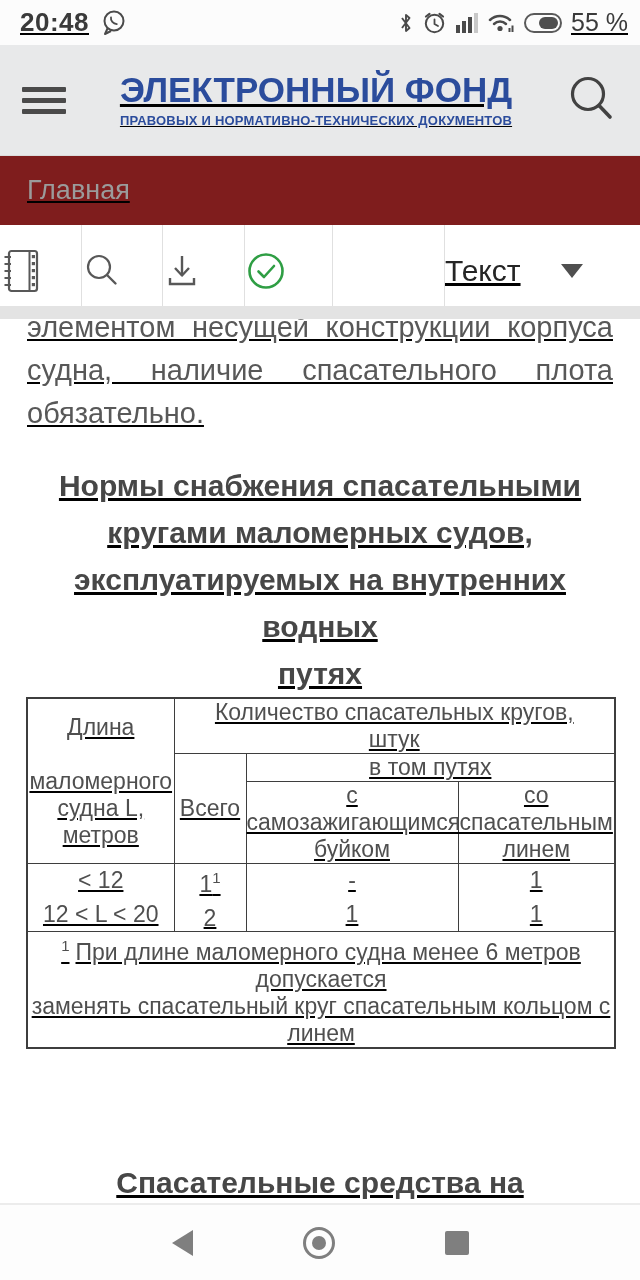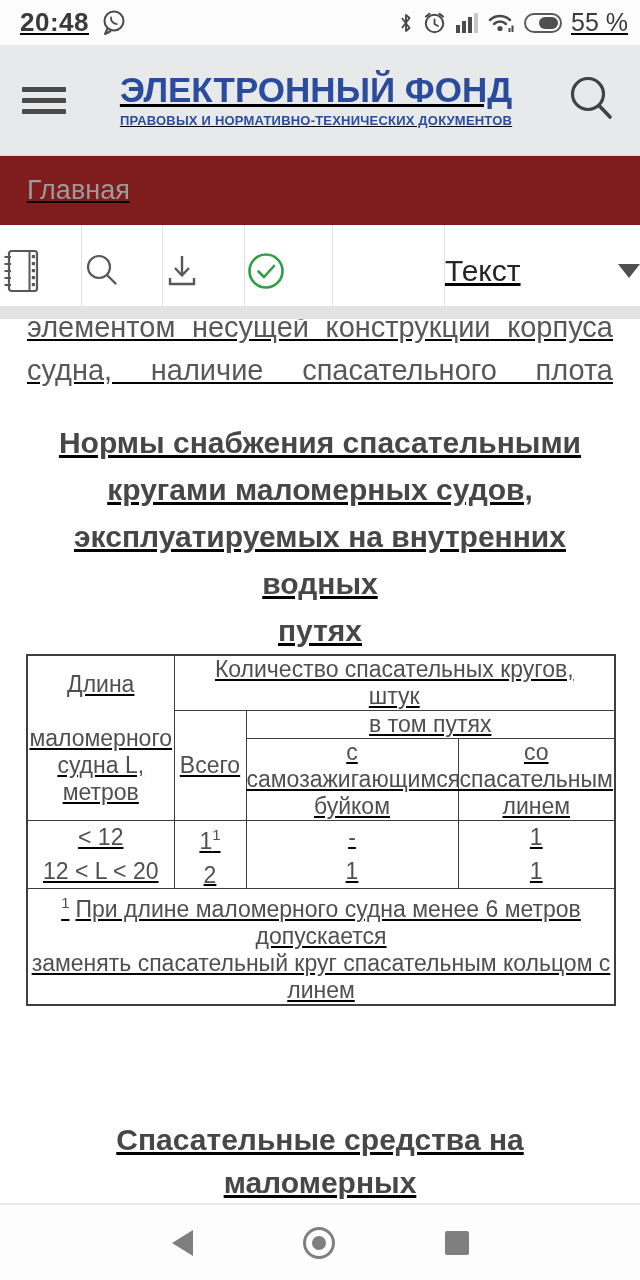--- a/index.html
+++ b/index.html
@@ -21,21 +21,21 @@
   .header { height:110px; background:#e8e9ea; display:flex; align-items:center; padding:0 22px; box-sizing:border-box; }
   .hamburger { width:44px; display:flex; flex-direction:column; gap:6px; cursor:pointer; }
   .hamburger span { height:5px; background:#4a4a4a; border-radius:1px; }
   .logo { flex:1; text-align:center; padding:0 6px; }
   .logo-title { color:#2b4c9c; font-weight:700; font-size:35px; line-height:36px; letter-spacing:0px; }
   .logo-sub { color:#2b4c9c; font-weight:700; font-size:13px; margin-top:5px; letter-spacing:0.2px; }
   
   .breadcrumb { height:70px; background:#7f1d1d; border-top:1px solid #dcdcdc; display:flex; align-items:center; padding:0 27px; box-sizing:border-box; color:#9b9b9b; font-size:27px; }
   
   .toolbar { height:91px; background:#fff; display:flex; }
-  .tcell { border-right:1px solid #e0e0e0; display:flex; align-items:center; justify-content:space-between; box-sizing:border-box; }
+  .tcell { border-right:1px solid #e0e0e0; display:flex; align-items:center; justify-content:flex-start; box-sizing:border-box; }
   .tc1 { width:82px; } .tc2 { width:81px; } .tc3 { width:82px; } .tc4 { width:88px; } .tc5 { width:112px; }
   .tc6 { flex:1; border-right:none; }
   .text-mode-label { font-size:30px; color:#252525; }
   .caret-down { width:0; height:0; border-left:11px solid transparent; border-right:11px solid transparent; border-top:14px solid #4f4f4f; margin-left:40px; }
   
   .content { position:relative; background:#fff; }
   .shadow-strip { position:absolute; top:0; left:0; width:100%; height:13px; background:#e3e3e3; z-index:3; }
   .para { margin:-10px 0 0; padding:0 27px; font-size:29px; line-height:43px; color:#585858; }
   .jline { text-align:justify; text-align-last:justify; }
   .lline { text-align:left; }
@@ -166,20 +166,21 @@
       <span class="caret-down"></span>
     </div>
   </div>
 
   <div class="content">
     <div class="shadow-strip"></div>
 
     <div class="para">
       <div class="jline">элементом несущей конструкции корпуса</div>
       <div class="jline">судна, наличие спасательного плота</div>
+      <div class="lline">обязательно.</div>
     </div>
 
     <div class="doc-heading">Нормы снабжения спасательными
 кругами маломерных судов,
 эксплуатируемых на внутренних водных
 путях</div>
 
     <table class="norm-table">
       <colgroup>
         <col style="width:147px">

